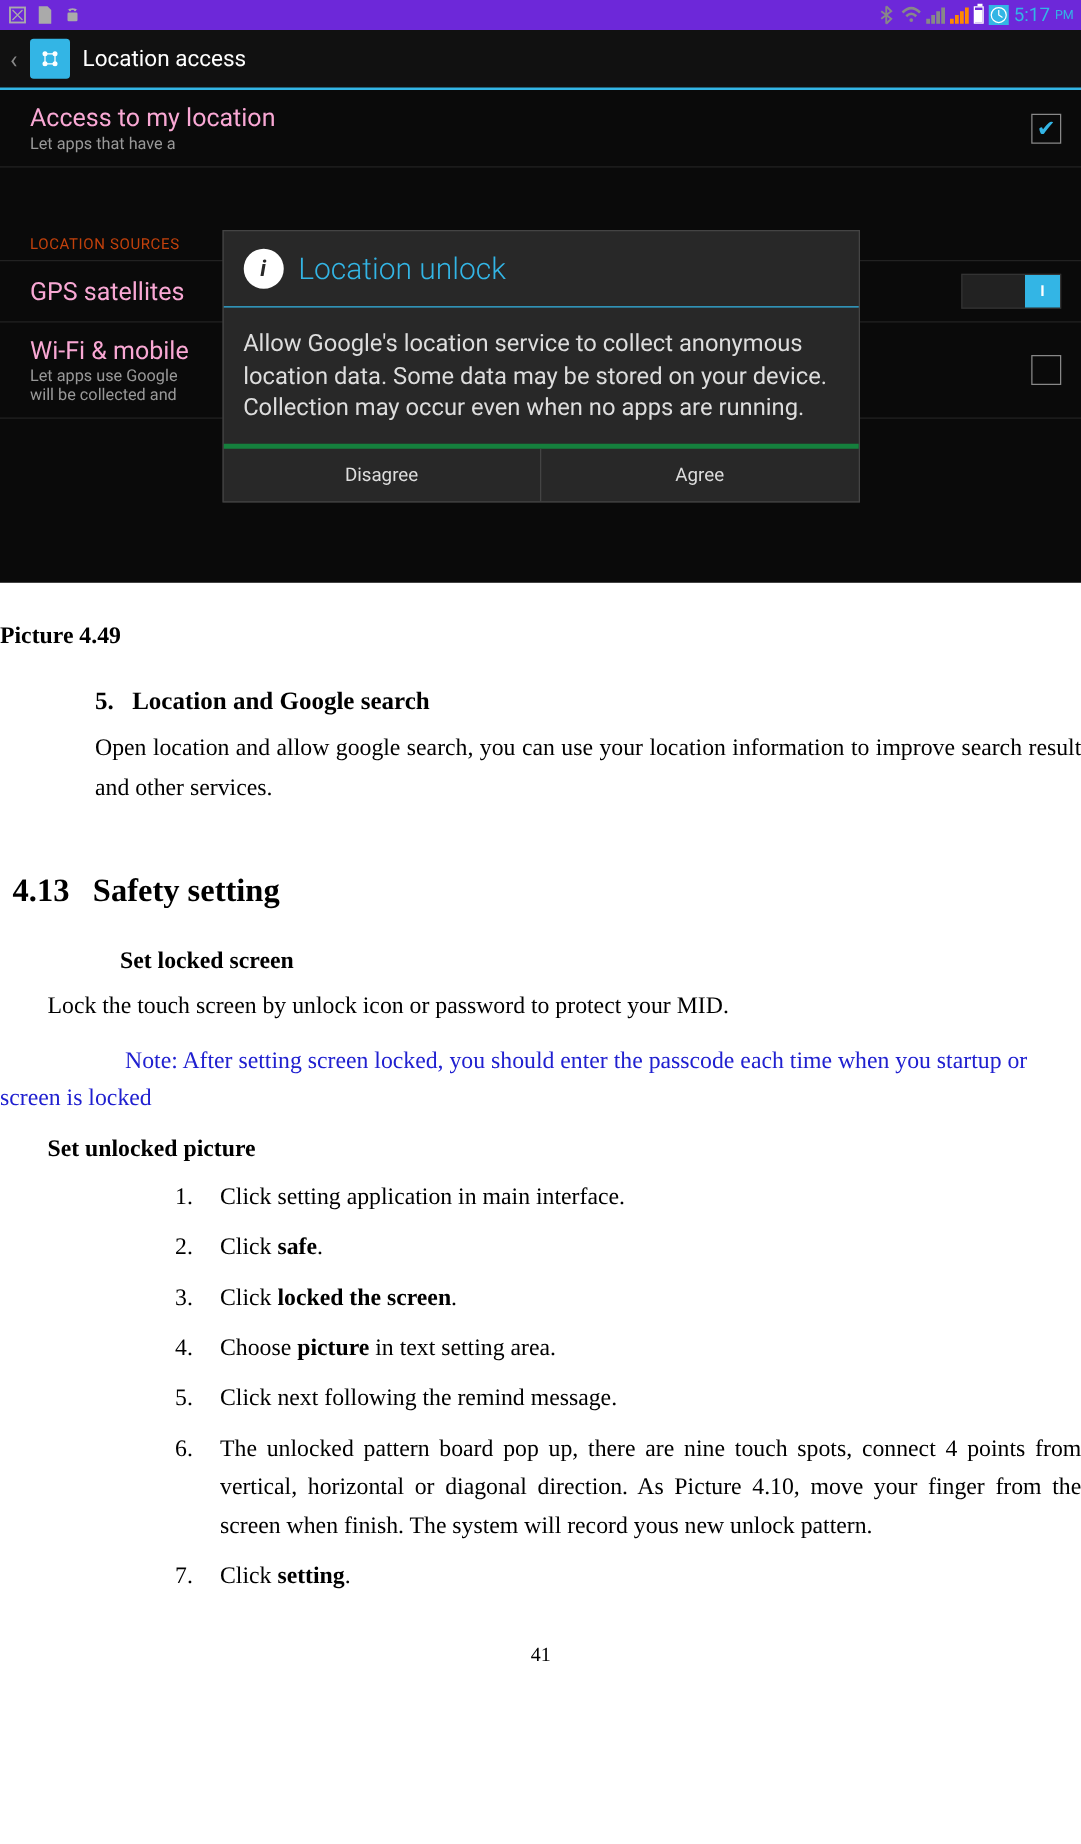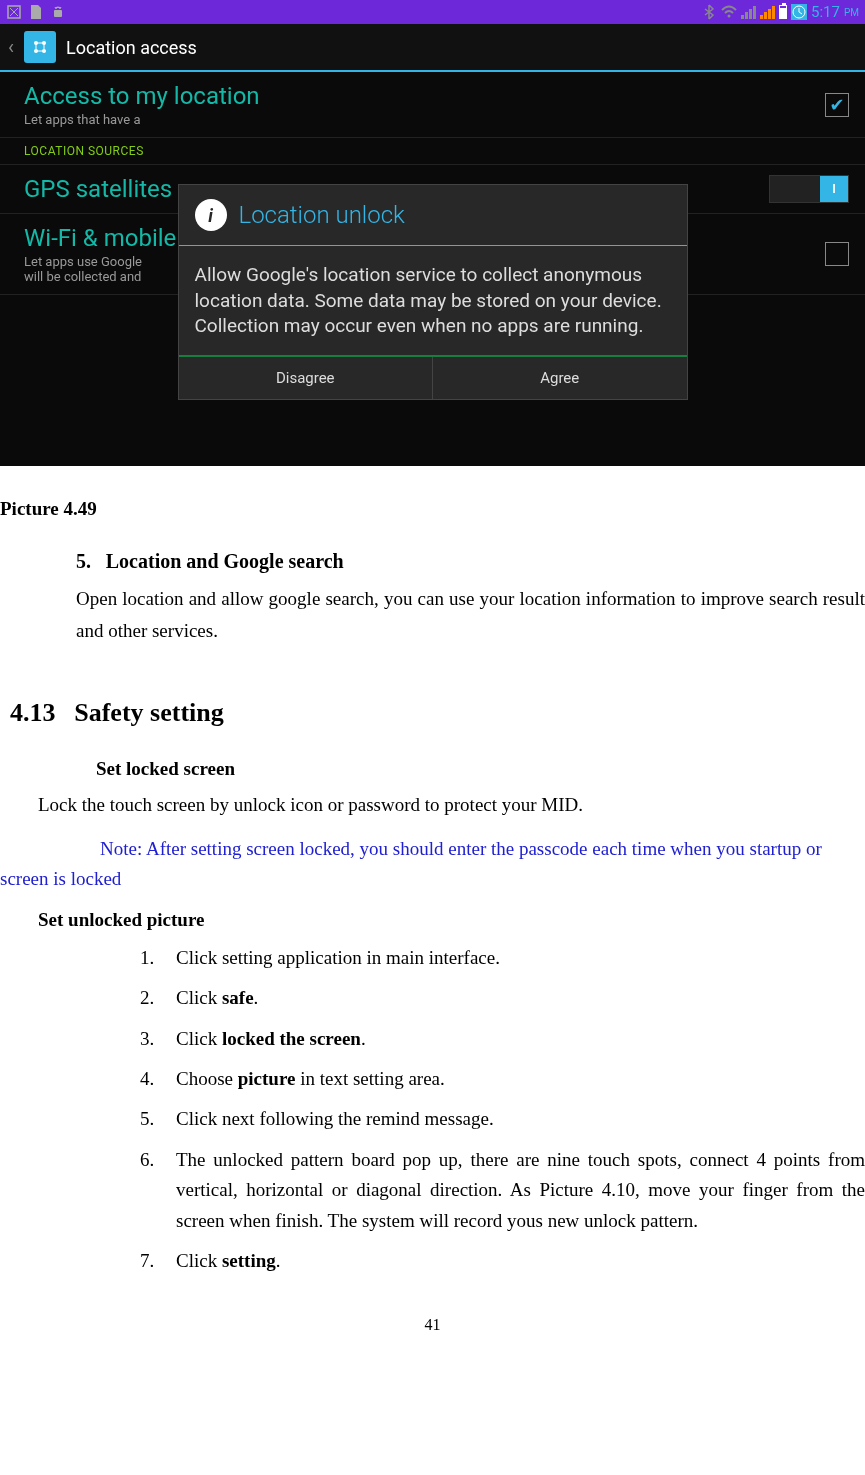--- a/index.html
+++ b/index.html
@@ -52,23 +52,23 @@
     
     
     .settings-body { background: #0a0a0a; padding: 0; position: relative; height: 394px; }
     .setting-row {
       padding: 10px 16px 10px 24px;
       border-bottom: 1px solid #222;
       display: flex;
       justify-content: space-between;
       align-items: center;
     }
-    .setting-text .title { font-size: 24px; color: #14b8a6; }
+    .setting-text .title { font-size: 20px; color: #f9a8d4; }
     .setting-text .subtitle { font-size: 13px; color: #999; margin-top: 2px; }
-    .section-header { font-size: 12px; color: #84cc16; padding: 6px 24px; border-bottom: 1px solid #222; letter-spacing: 0.5px; }
+    .section-header { font-size: 12px; color: #c2410c; padding: 6px 24px; border-bottom: 1px solid #222; letter-spacing: 0.5px; margin-top: 48px; }
     
     .holo-checkbox {
       width: 24px; height: 24px;
       border: 1px solid #888;
       display: flex; align-items: center; justify-content: center;
       color: #33b5e5;
       font-size: 18px;
     }
     .holo-checkbox.empty { color: transparent; }
     .holo-toggle {
@@ -99,21 +99,21 @@
       border-bottom: 1px solid #33b5e5;
     }
     .dialog-info-icon {
       width: 32px; height: 32px; border-radius: 50%;
       background: #fff; color: #282828;
       display: flex; align-items: center; justify-content: center;
       font-weight: bold; font-size: 18px; font-style: italic;
     }
     .dialog-title { color: #33b5e5; font-size: 24px; font-weight: 300; }
     .dialog-body { padding: 16px; color: #ddd; font-size: 19px; line-height: 1.35; }
-    .dialog-buttons { display: flex; border-top: 2px solid #15803d; }
+    .dialog-buttons { display: flex; border-top: 4px solid #15803d; }
     .dialog-btn {
       flex: 1; text-align: center; padding: 12px 0;
       color: #ddd; font-size: 15px;
       border-left: 1px solid #444;
     }
     .dialog-btn:first-child { border-left: none; }
     
     
     .doc { padding: 20px 0 20px 0; font-size: 19px; color: #000; }
     .caption { font-weight: bold; margin: 12px 0 30px 0; }

